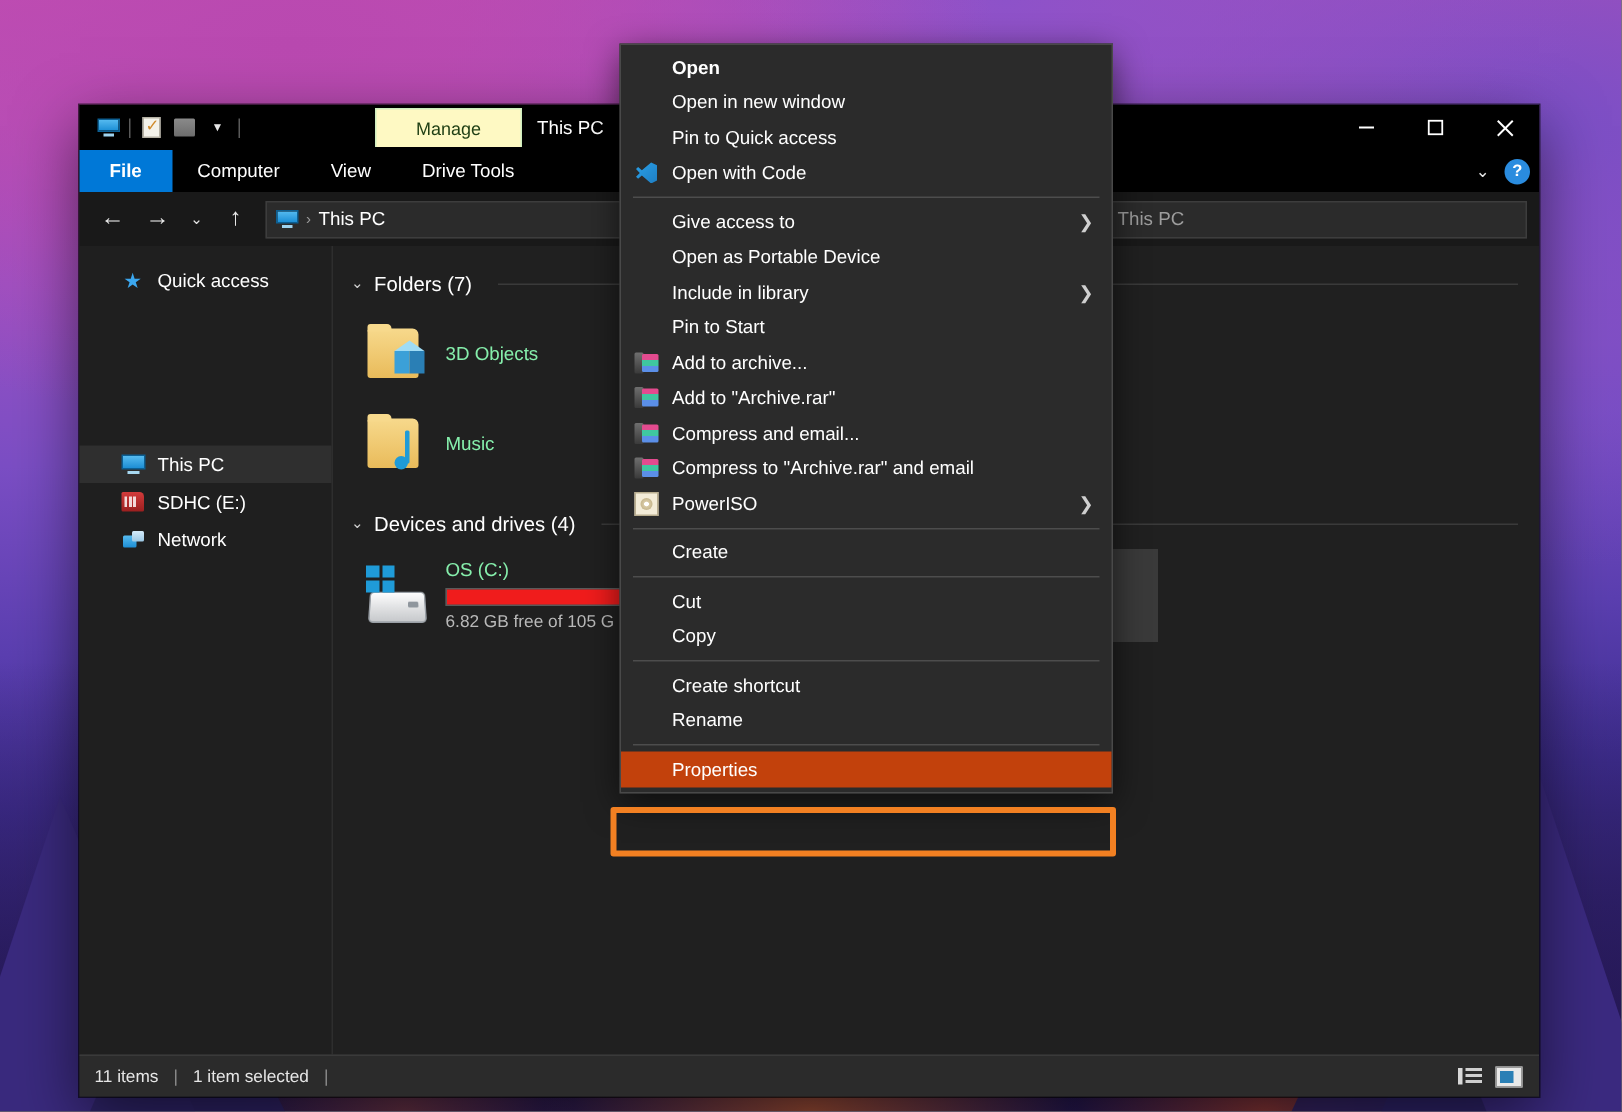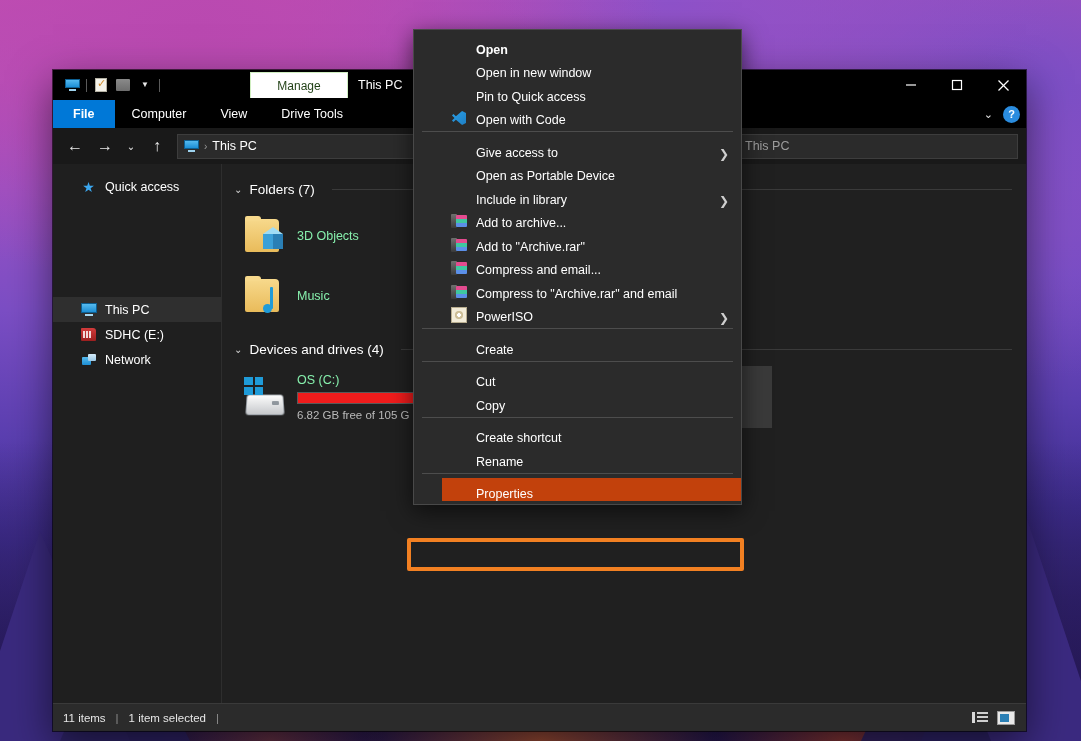--- a/index.html
+++ b/index.html
@@ -122,21 +122,21 @@
   }
   .qat-chev {
     font-size: 8px; color: #e6e6e6; line-height: 1;
   }
   .contextual-tab {
     position: absolute;
     left: 197px;
     top: 2px;
     width: 98px;
     height: 26px;
-    background: #ffffff;
+    background: #fef9c3;
     border: 1px solid #cfeec0;
     border-bottom: none;
     display: flex;
     align-items: center;
     justify-content: center;
     box-sizing: border-box;
   }
   .contextual-tab span {
     font-size: 12px;
     color: #1f3f14;
@@ -503,25 +503,24 @@
     background: #2b2b2b;
     border: 1px solid #494949;
     padding: 3px 0;
     box-sizing: border-box;
     box-shadow: 0 6px 22px rgba(0,0,0,0.6);
     z-index: 40;
   }
   .cm-item {
     height: 23.5px;
     display: flex;
-    align-items: flex-end;
+    align-items: center;
     padding: 0 10px 0 6px;
     position: relative;
     box-sizing: border-box;
-    margin-left: 28px;
   }
   .cm-item.highlighted { background: #c2410c; }
   .cm-ico {
     width: 22px; height: 18px;
     display: flex; align-items: center; justify-content: center;
     flex: none;
     margin-right: 6px;
   }
   .cm-label {
     color: #ffffff;
@@ -858,20 +857,24 @@
       <div class="cm-item">
         <span class="cm-ico"></span>
         <span class="cm-label">Open as Portable Device</span>
       </div>
       <div class="cm-item">
         <span class="cm-ico"></span>
         <span class="cm-label">Include in library</span>
         <span class="cm-arrow">❯</span>
       </div>
       <div class="cm-item">
+        <span class="cm-ico"></span>
+        <span class="cm-label">Pin to Start</span>
+      </div>
+      <div class="cm-item">
         <span class="cm-ico">
           <span class="ico-rar"></span>
         </span>
         <span class="cm-label">Add to archive...</span>
       </div>
       <div class="cm-item">
         <span class="cm-ico">
           <span class="ico-rar"></span>
         </span>
         <span class="cm-label">Add to "Archive.rar"</span>

